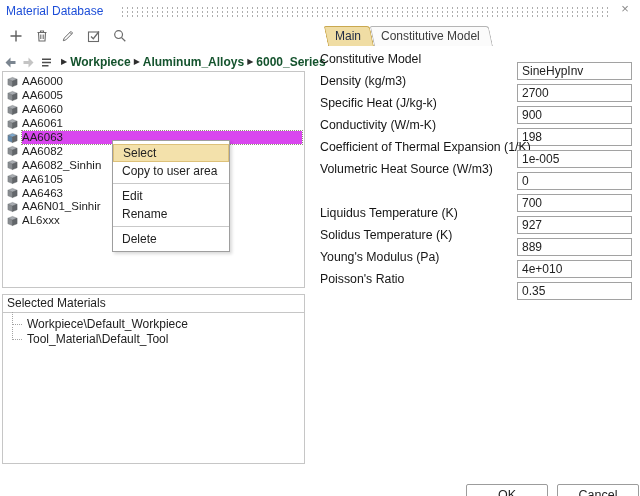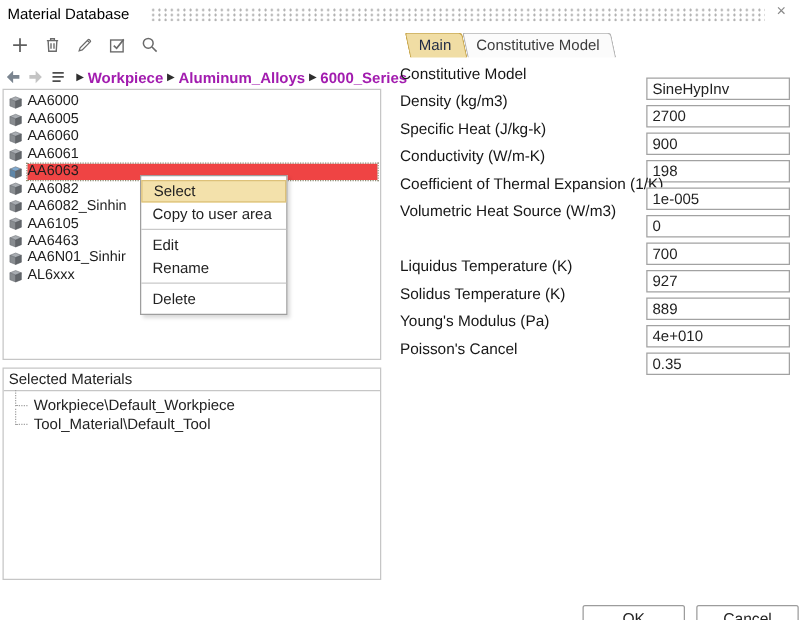--- a/index.html
+++ b/index.html
@@ -1,45 +1,45 @@
 <!DOCTYPE html>
 <html><head>
 <meta charset="utf-8">
 <style>
   html,body{margin:0;padding:0;background:#fff;}
   .stage{position:relative;width:640px;height:496px;background:#fff;
          font-family:"Liberation Sans",sans-serif;overflow:hidden;}
 
   
-  .win-title{position:absolute;left:6px;top:4px;font-size:12px;color:#000000;}
+  .win-title{position:absolute;left:6px;top:4px;font-size:12px;color:#1d4ed8;}
   .drag-dots{position:absolute;left:120px;top:6px;width:492px;height:11px;
              background-image:radial-gradient(circle,#aeaeae 0.9px,transparent 1.1px);
              background-size:5px 4px;cursor:move;}
   .win-close{position:absolute;left:617px;top:1px;width:16px;height:16px;
              font-size:13px;color:#8a8a8a;text-align:center;line-height:16px;cursor:pointer;}
 
   
   .toolbar{position:absolute;left:9px;top:29px;display:flex;gap:12px;align-items:center;}
   .tb-btn{width:14px;height:14px;cursor:pointer;}
   .tb-btn svg{display:block;}
 
   
   .breadcrumb{position:absolute;left:4px;top:53px;height:17px;display:flex;
               align-items:center;gap:3px;}
   .bc-sep{font-size:8px;color:#2e2e2e;margin:0 3px;}
-  .bc-item{font-size:12px;font-weight:bold;color:#a21caf;cursor:pointer;white-space:nowrap;}
+  .bc-item{font-size:12px;font-weight:bold;color:#14532d;cursor:pointer;white-space:nowrap;}
   .bc-nav{width:13px;height:13px;margin-right:2px;cursor:pointer;}
 
   
   .list-panel{position:absolute;left:2px;top:71px;width:303px;height:217px;
               border:1px solid #c6c6c6;background:#fff;padding-top:3px;box-sizing:border-box;}
   .mat-row{height:13.9px;display:flex;align-items:center;padding-left:4px;cursor:pointer;}
   .mat-row svg{flex:0 0 auto;margin-right:4px;}
   .mat-label{font-size:11.5px;color:#1d1d1d;line-height:13px;white-space:nowrap;}
-  .mat-row.selected .mat-label{flex:1;background:#ef4444;outline:1px dotted #8e8d76;
+  .mat-row.selected .mat-label{flex:1;background:#d946ef;outline:1px dotted #8e8d76;
                                margin-right:2px;}
 
   
   .ctx-menu{position:absolute;left:112px;top:140px;width:118px;background:#fff;
             border:1px solid #9e9e9e;box-shadow:2px 2px 3px rgba(0,0,0,.15);
             padding:3px 0;box-sizing:border-box;z-index:10;}
   .ctx-item{height:18px;line-height:18px;font-size:12px;color:#222;
             padding-left:9px;margin:0 0;cursor:pointer;white-space:nowrap;}
   .ctx-item.highlighted{background:#f3e1ab;border:1px solid #ddc179;
                         height:16px;line-height:16px;}
@@ -295,21 +295,21 @@
   </div>
       <div class="field-row">
     <span class="field-label">Solidus Temperature (K)</span>
     <input class="field-input" type="text" value="889" style="">
   </div>
       <div class="field-row">
     <span class="field-label">Young's Modulus (Pa)</span>
     <input class="field-input" type="text" value="4e+010" style="">
   </div>
       <div class="field-row">
-    <span class="field-label">Poisson's Cancel</span>
+    <span class="field-label">Poisson's Ratio</span>
     <input class="field-input" type="text" value="0.35" style="">
   </div>
     </div>
 
   <div class="btn btn-ok">OK</div>
   <div class="btn btn-cancel">Cancel</div>
 
 </div>
 
 </body></html>

